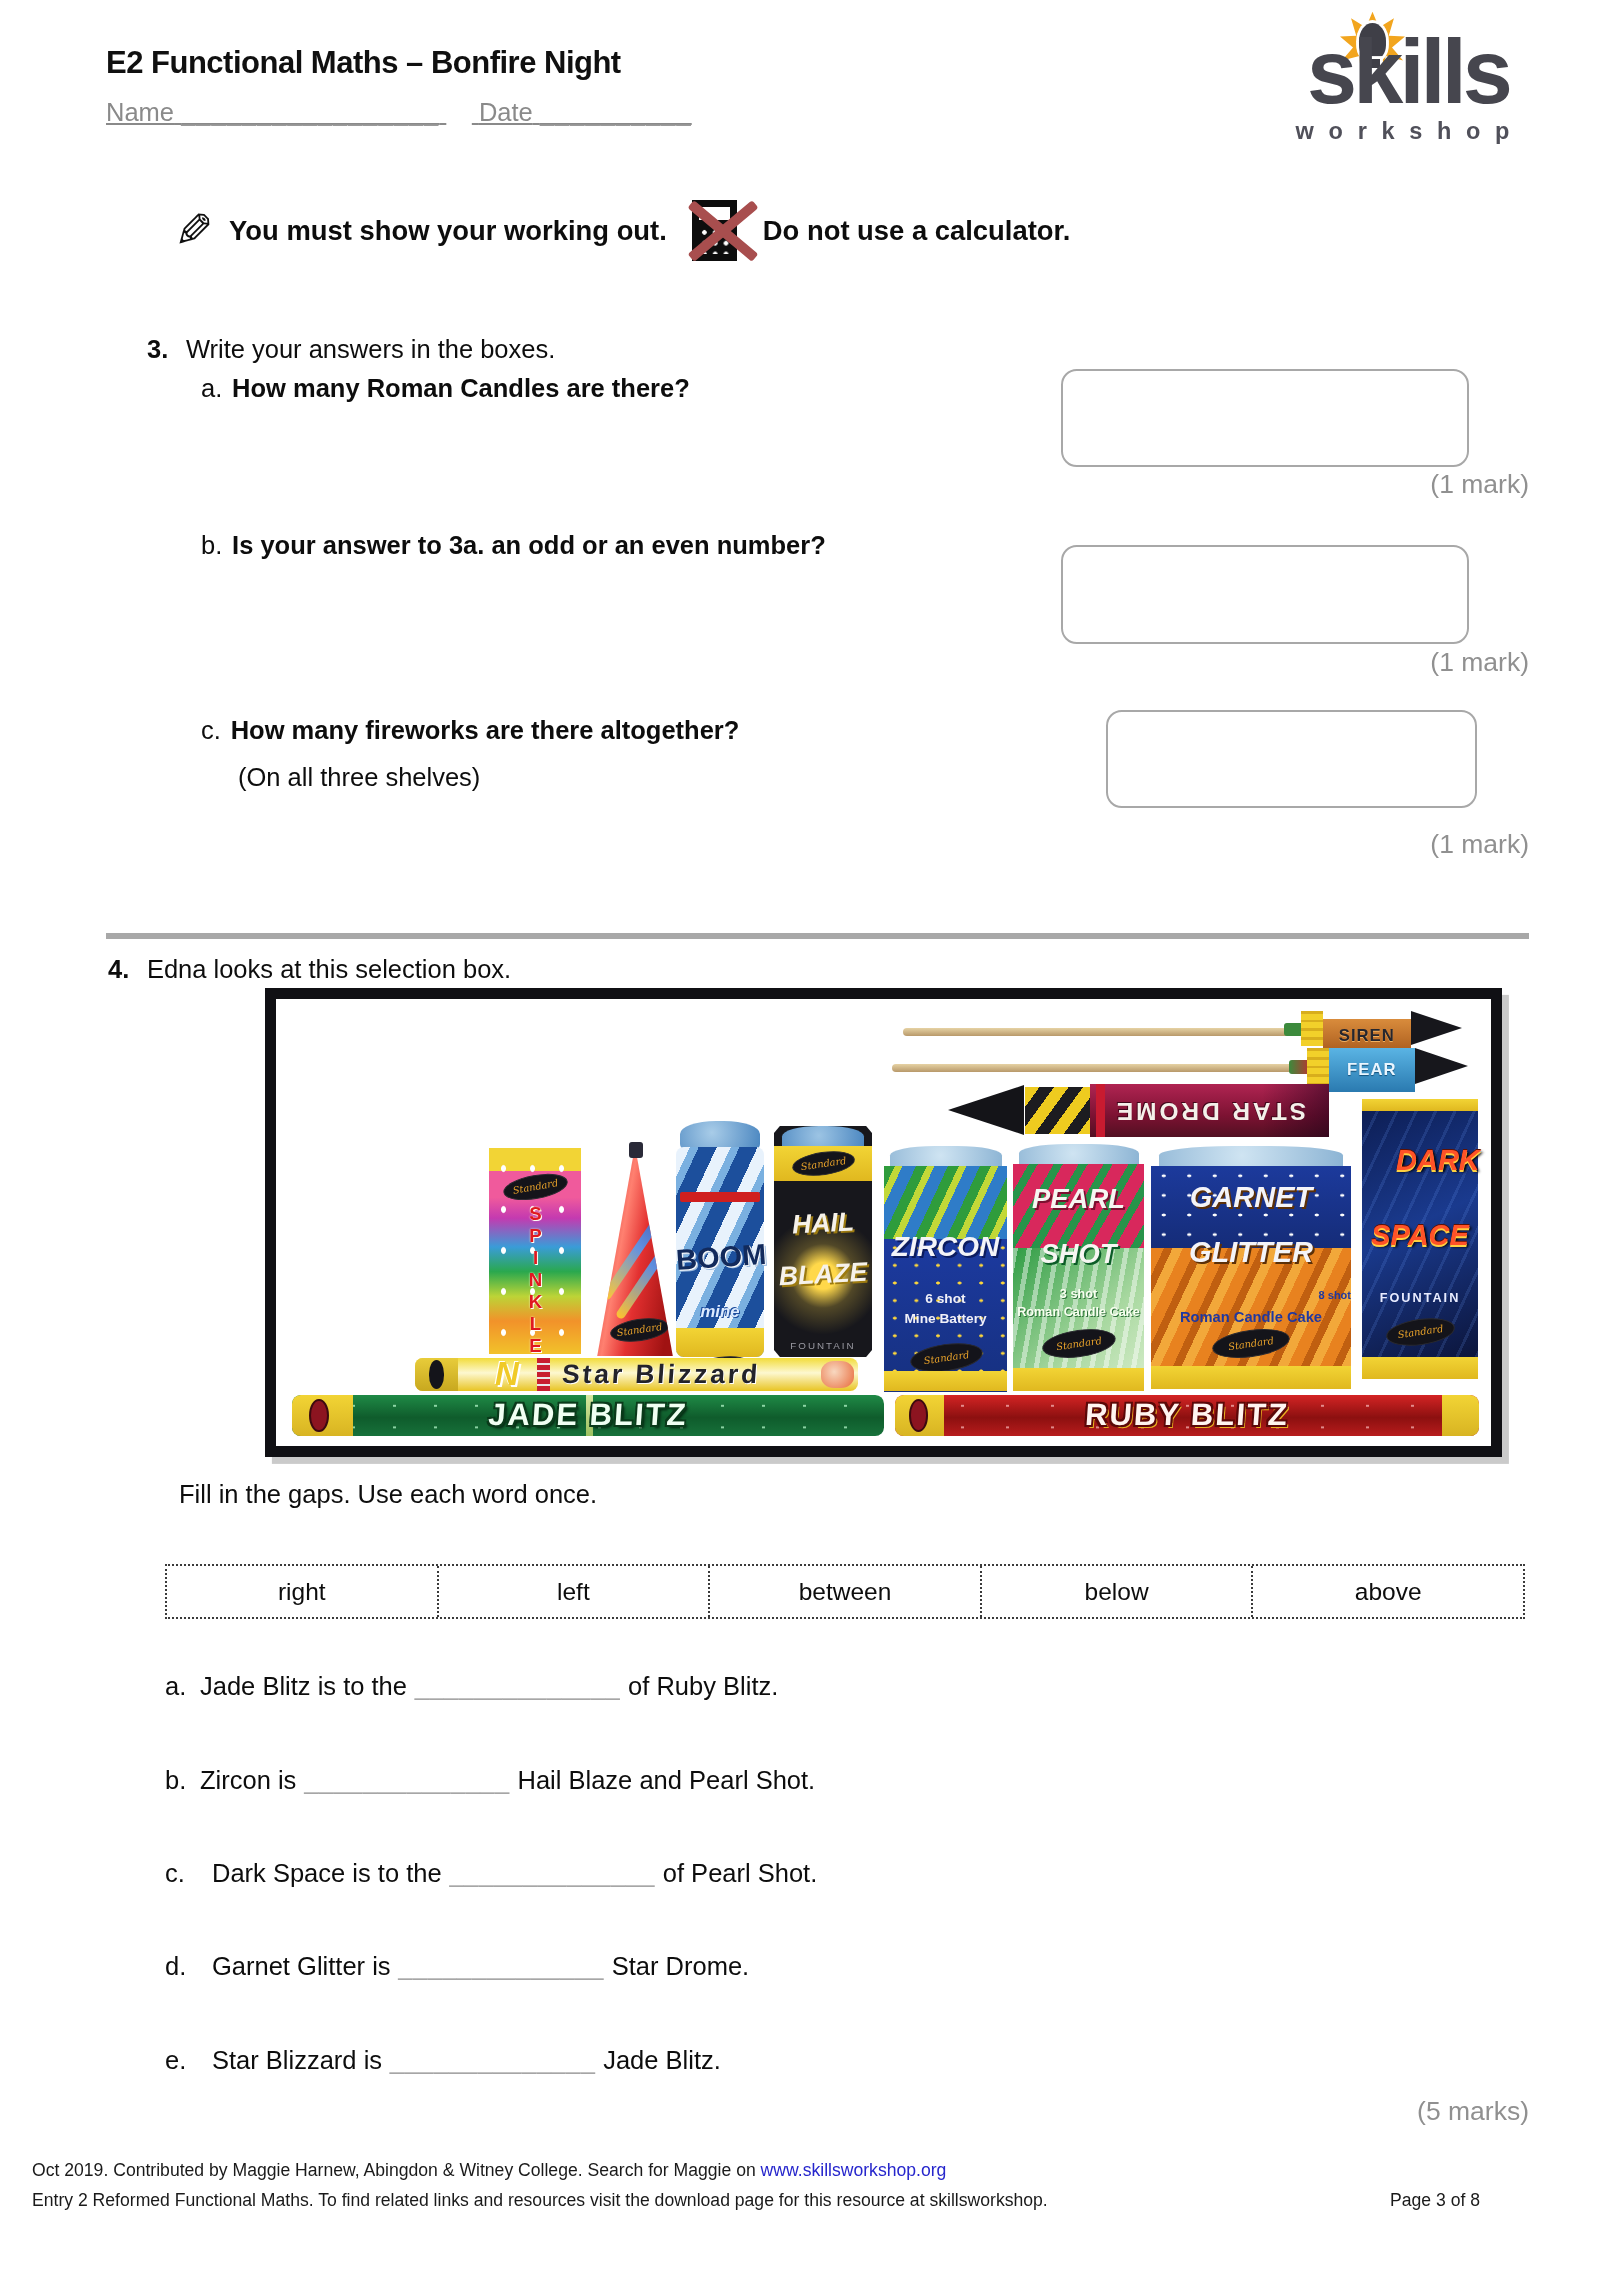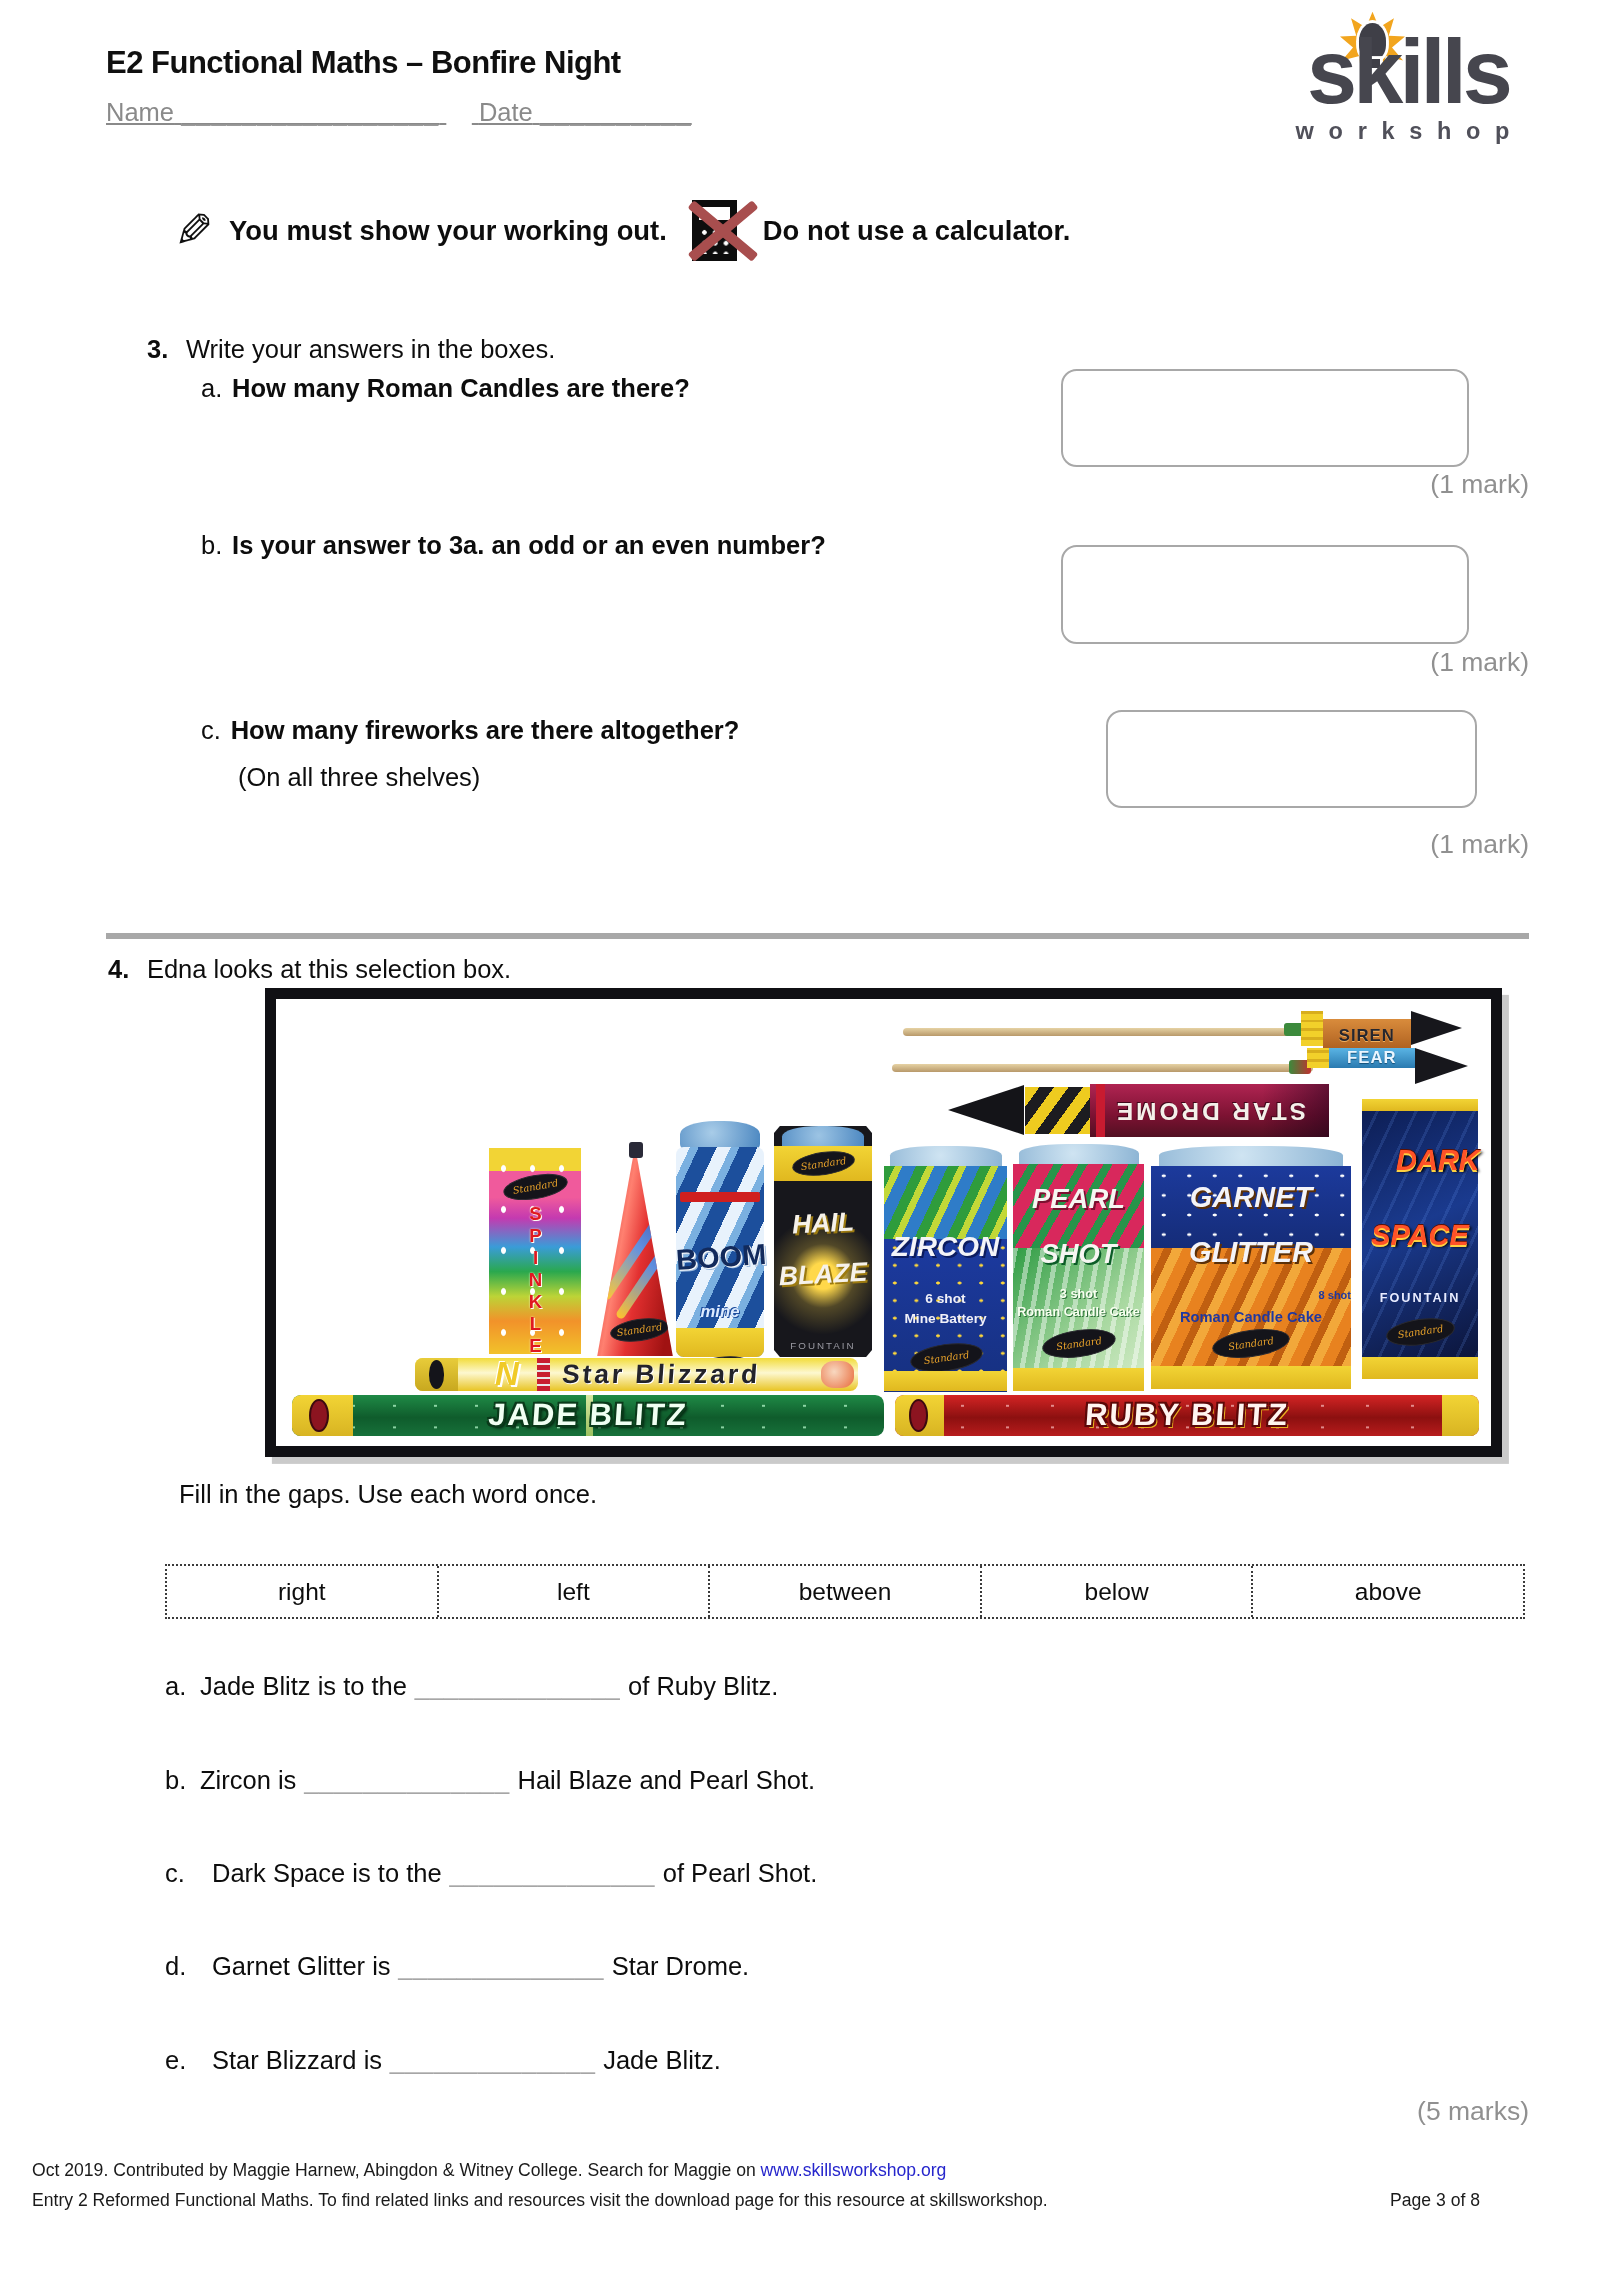--- a/index.html
+++ b/index.html
@@ -89,21 +89,21 @@
   .fuse1 { left:1008px; top:23.5px; width:21.6px; height:13.7px; background:#3c8a3c; border-radius:2.9px; }
   .fuse2 { left:1013px; top:61px; width:21.6px; height:13.7px; background:linear-gradient(90deg,#3c8a3c,#c03030); border-radius:2.9px; }
   .rkt-body { display:flex; align-items:center; }
   .rkt-tail { width:21.6px; height:100%; background:repeating-linear-gradient(0deg,#f2d02a 0 5.9px,#d8ae1c 5.9px 8.8px); }
   .rkt-label { flex:1; height:100%; display:flex; align-items:center; justify-content:center;
     font-weight:bold; font-size:16.7px; letter-spacing:1px; }
   .siren-body { left:1025px; top:11.8px; width:110px; height:35px; }
   .siren-label { background:linear-gradient(180deg,#d98c3c,#a85a1c); color:#26262e; text-shadow:0 1px 0 #f0b060;margin-top:16px; }
   .siren-cone { left:1135px; top:11.8px; width:0; height:0; border-top:17.6px solid transparent;
     border-bottom:17.6px solid transparent; border-left:51px solid #17171c; }
-  .fear-body { left:1031px; top:49px; width:108px; height:20px; }
+  .fear-body { left:1031px; top:49px; width:108px; height:44px; }
   .fear-label { background:linear-gradient(180deg,#5ab4e4,#2a7ab0); color:#eaf6ff; text-shadow:0 1px 1px #14507a; }
   .fear-cone { left:1139px; top:49px; width:0; height:0; border-top:18.6px solid transparent;
     border-bottom:18.6px solid transparent; border-left:53px solid #17171c; }
 
   .sd-cone { left:672px; top:86px; width:0; height:0; border-top:25.5px solid transparent;
     border-bottom:25.5px solid transparent; border-right:76px solid #141418; }
   .sd-stripes { left:749px; top:88px; width:65px; height:47px;
     background:repeating-linear-gradient(126deg,#eecb1f 0 11.8px,#1c1c20 11.8px 23.5px); }
   .sd-body { left:814px; top:85px; width:239px; height:53px;
     background:linear-gradient(90deg,rgba(0,0,0,0) 72%,rgba(25,0,25,.5)),linear-gradient(180deg,#b02452,#7c1232 60%,#521022);

